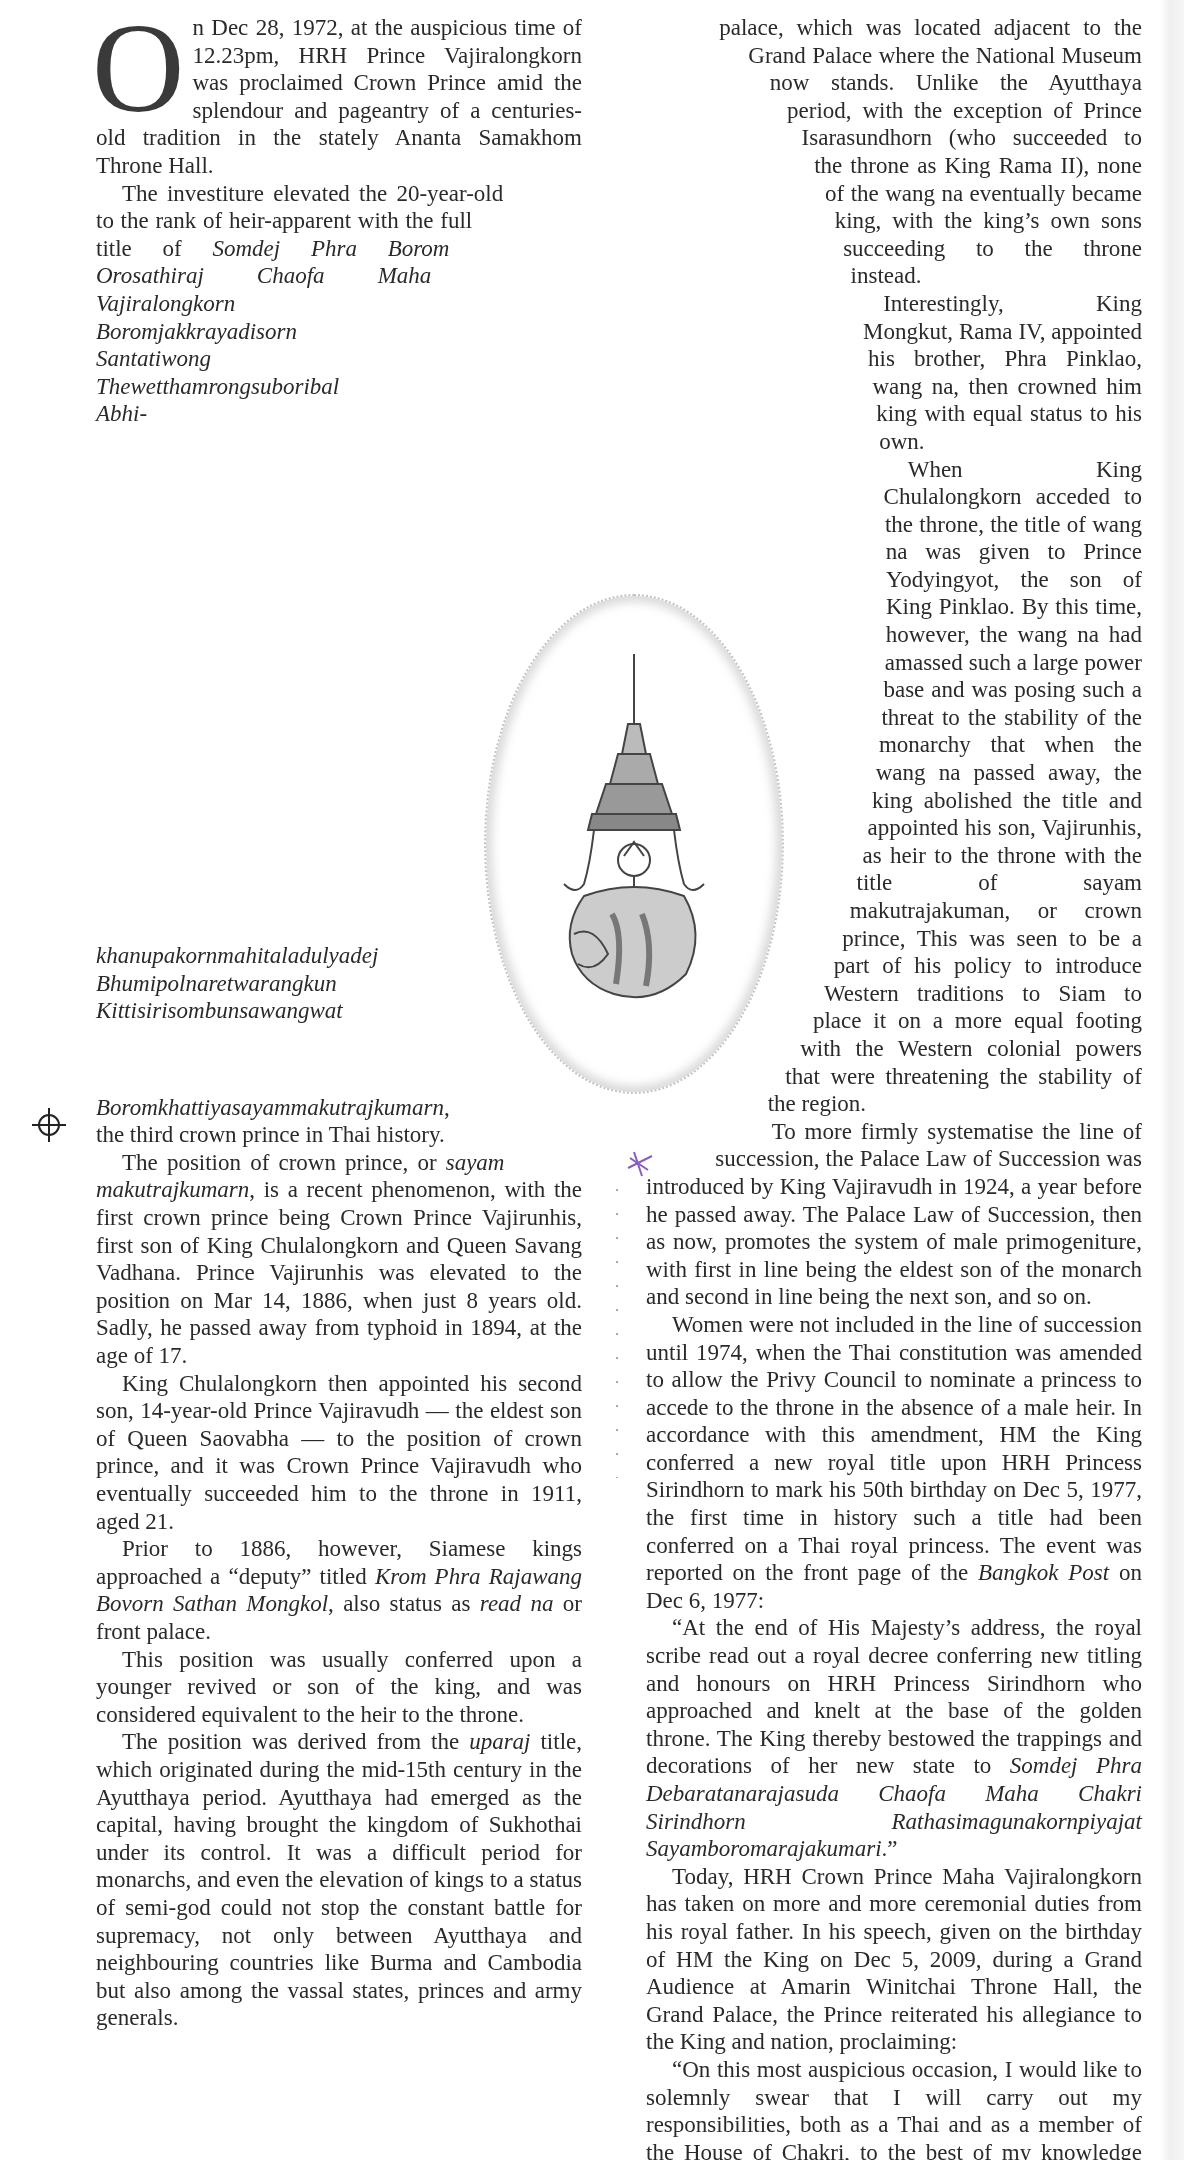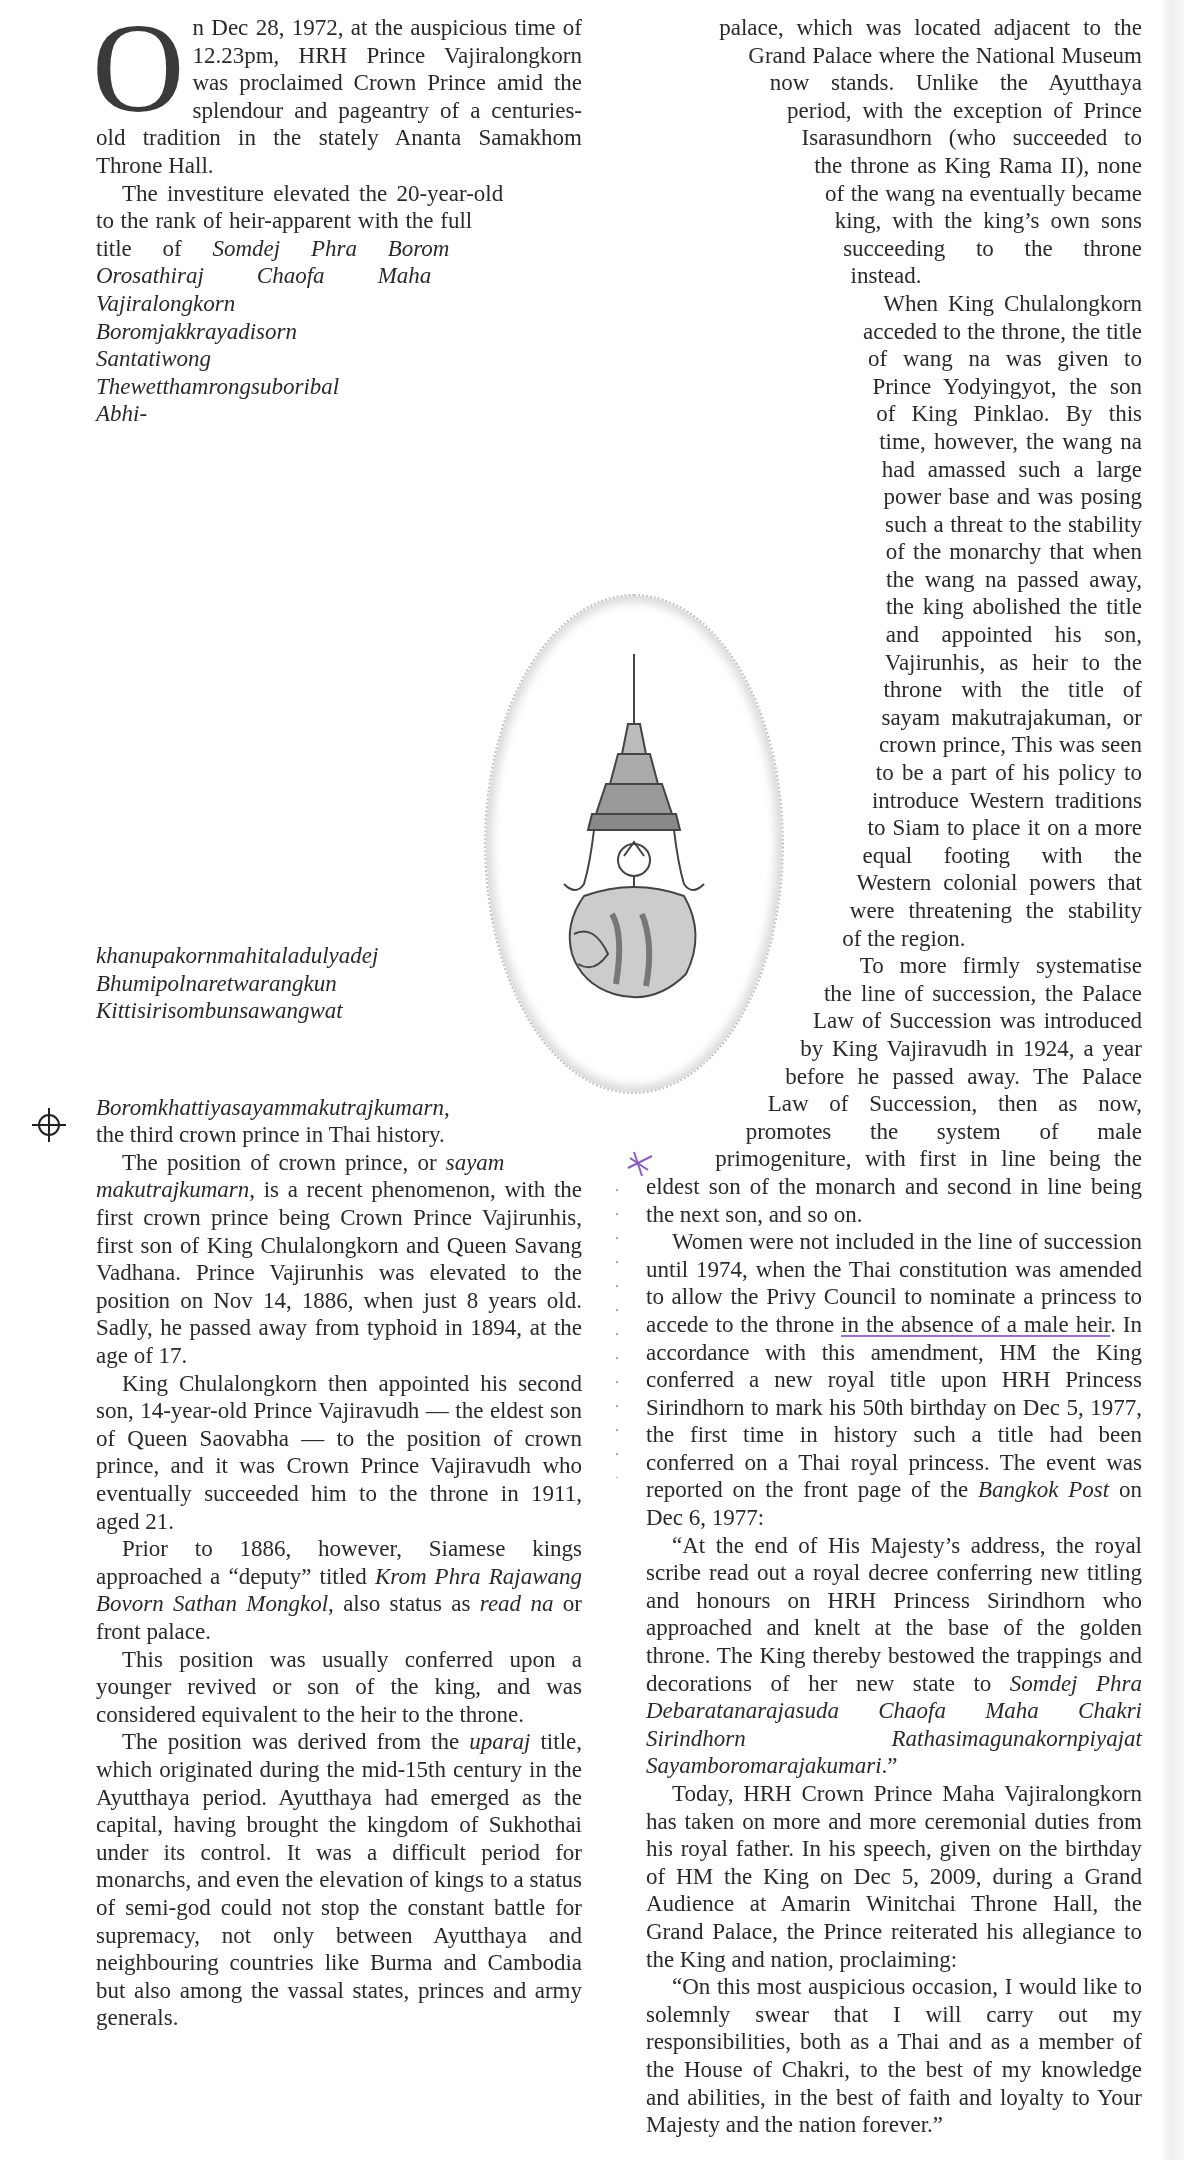--- a/index.html
+++ b/index.html
@@ -12,21 +12,21 @@
   .col { position: absolute; top: 14px; font-size: 23px; line-height: 27.6px; text-align: justify; }
   .col-left { left: 96px; width: 486px; }
   .col-right { left: 646px; width: 496px; }
   .col p { margin: 0; text-indent: 26px; hyphens: manual; }
   .col p.noindent { text-indent: 0; }
   em { font-style: italic; }
   .dropcap {
     float: left; font-size: 128px; line-height: 104px; height: 104px; margin: 2px 8px 0 -4px;
     color: #3a3a3a; font-family: "Liberation Serif", serif;
   }
-  .underline-ink { text-decoration: underline; text-decoration-color: #9b6fc6; text-underline-offset: 3px; }
+  .underline-ink { text-decoration-color: #9b6fc6; text-underline-offset: 3px; }
   .float-left-shape { float: right; width: 240px; height: 520px; shape-outside: ellipse(100% 50% at 100% 50%); margin-top: 60px; }
   .float-right-shape { float: left; width: 240px; height: 560px; shape-outside: ellipse(100% 50% at 0% 50%); }
   .emblem-wrap {
     position: absolute; left: 484px; top: 594px; width: 300px; height: 500px;
   }
   .emblem-oval {
     position: absolute; inset: 0; border-radius: 50%;
     box-shadow: inset 0 0 10px 6px rgba(150,150,150,0.35);
     border: 2px dotted rgba(170,170,170,0.7);
   }
@@ -39,30 +39,31 @@
 </head>
 <body>
 
 <div class="edge-shadow"></div>
 
 <div class="col col-left" id="leftcol">
 
   <p class="noindent"><span class="dropcap">O</span><span>n Dec 28, 1972, at the auspicious time of 12.23pm, HRH Prince Vajiralongkorn was proclaimed Crown Prince amid the splendour and pageantry of a centuries-old tradition in the stately Ananta Samakhom Throne Hall.</span></p>
     <div class="float-left-shape" style="margin-top:476px"></div>
 <p><span>The investiture elevated the 20-year-old to the rank of heir-apparent with the full title of </span><em>Somdej Phra Borom Orosathiraj Chaofa Maha Vajiralongkorn Boromjakkrayadisorn Santatiwong Thewetthamrongsuboribal Abhi­khanupakornmahitaladulyadej Bhumipol­naretwarangkun Kittisirisombunsawangwat Boromkhattiyasayammakutrajkumarn</em><span>, the third crown prince in Thai history.</span></p>
-    <p><span>The position of crown prince, or </span><em>sayam makutrajkumarn</em><span>, is a recent phenomenon, with the first crown prince being Crown Prince Vajirunhis, first son of King Chulalongkorn and Queen Savang Vadhana. Prince Vajirun­his was elevated to the position on Nov 14, 1886, when just 8 years old. Sadly, he passed away from typhoid in 1894, at the age of 17.</span></p>
+    <p><span>The position of crown prince, or </span><em>sayam makutrajkumarn</em><span>, is a recent phenomenon, with the first crown prince being Crown Prince Vajirunhis, first son of King Chulalongkorn and Queen Savang Vadhana. Prince Vajirun­his was elevated to the position on Mar 14, 1886, when just 8 years old. Sadly, he passed away from typhoid in 1894, at the age of 17.</span></p>
     <p><span>King Chulalongkorn then ap­pointed his second son, 14-year-old Prince Vajiravudh — the eldest son of Queen Saovabha — to the position of crown prince, and it was Crown Prince Vajiravudh who even­tually succeeded him to the throne in 1911, aged 21.</span></p>
     <p><span>Prior to 1886, however, Siamese kings approached a “deputy” titled </span><em>Krom Phra Rajawang Bovorn Sathan Mongkol</em><span>, also status as </span><em>read na</em><span> or front palace.</span></p>
     <p><span>This position was usually conferred upon a younger revived or son of the king, and was considered equivalent to the heir to the throne.</span></p>
     <p><span>The position was derived from the </span><em>uparaj</em><span> title, which originated during the mid-15th century in the Ayutthaya period. Ayutthaya had emerged as the capital, having brought the kingdom of Sukhothai under its con­trol. It was a difficult period for monarchs, and even the elevation of kings to a status of semi-god could not stop the constant battle for supremacy, not only between Ayutthaya and neighbouring countries like Burma and Cambodia but also among the vassal states, princes and army generals.</span></p>
   </div>
 
 <div class="col col-right" id="rightcol">
   <div class="float-right-shape" style="margin-top:576px;height:580px"></div>
 <p class="noindent"><span>palace, which was located adjacent to the Grand Palace where the National Museum now stands. Unlike the Ayutthaya period, with the exception of Prince Isarasundhorn (who succeeded to the throne as King Rama II), none of the wang na eventually became king, with the king’s own sons succeeding to the throne instead.</span></p>
+    <p><span>Interestingly, King Mongkut, Rama IV, appointed his brother, Phra Pinklao, wang na, then crowned him king with equal status to his own.</span></p>
     <p><span>When King Chulalongkorn acceded to the throne, the title of wang na was given to Prince Yodyingyot, the son of King Pinklao. By this time, however, the wang na had amassed such a large power base and was posing such a threat to the stability of the monarchy that when the wang na passed away, the king abolished the title and appointed his son, Vajirunhis, as heir to the throne with the title of sayam makutrajakuman, or crown prince, This was seen to be a part of his policy to introduce Western traditions to Siam to place it on a more equal foot­ing with the Western colonial powers that were threatening the stability of the region.</span></p>
     <p><span>To more firmly systema­tise the line of succession, the Palace Law of Succes­sion was introduced by King Vajiravudh in 1924, a year before he passed away. The Palace Law of Succession, then as now, promotes the system of male primogeniture, with first in line being the eldest son of the monarch and second in line being the next son, and so on.</span></p>
     <p><span>Women were not included in the line of succession until 1974, when the Thai con­stitution was amended to allow the Privy Council to nominate a princess to accede to the throne </span><span class="underline-ink">in the absence of a male heir</span><span>. In accordance with this amendment, HM the King conferred a new royal title upon HRH Princess Sirindhorn to mark his 50th birthday on Dec 5, 1977, the first time in history such a title had been conferred on a Thai royal princess. The event was reported on the front page of the </span><em>Bangkok Post</em><span> on Dec 6, 1977:</span></p>
     <p><span>“At the end of His Majesty’s address, the royal scribe read out a royal decree confer­ring new titling and honours on HRH Princess Sirindhorn who approached and knelt at the base of the golden throne. The King thereby bestowed the trappings and decorations of her new state to </span><em>Somdej Phra Debaratanarajasuda Chaofa Maha Chakri Sirindhorn Rathasima­gunakornpiyajat Sayamboromarajakumari</em><span>.”</span></p>
     <p><span>Today, HRH Crown Prince Maha Vajiralong­korn has taken on more and more ceremonial duties from his royal father. In his speech, given on the birthday of HM the King on Dec 5, 2009, during a Grand Audience at Amarin Winitchai Throne Hall, the Grand Palace, the Prince reiterated his allegiance to the King and nation, proclaiming:</span></p>
     <p><span>“On this most auspicious occasion, I would like to solemnly swear that I will carry out my responsibilities, both as a Thai and as a member of the House of Chakri, to the best of my knowledge and abilities, in the best of faith and loyalty to Your Majesty and the nation forever.”</span></p>
   </div>
 
 <div class="emblem-wrap">
   <div class="emblem-oval"></div>

